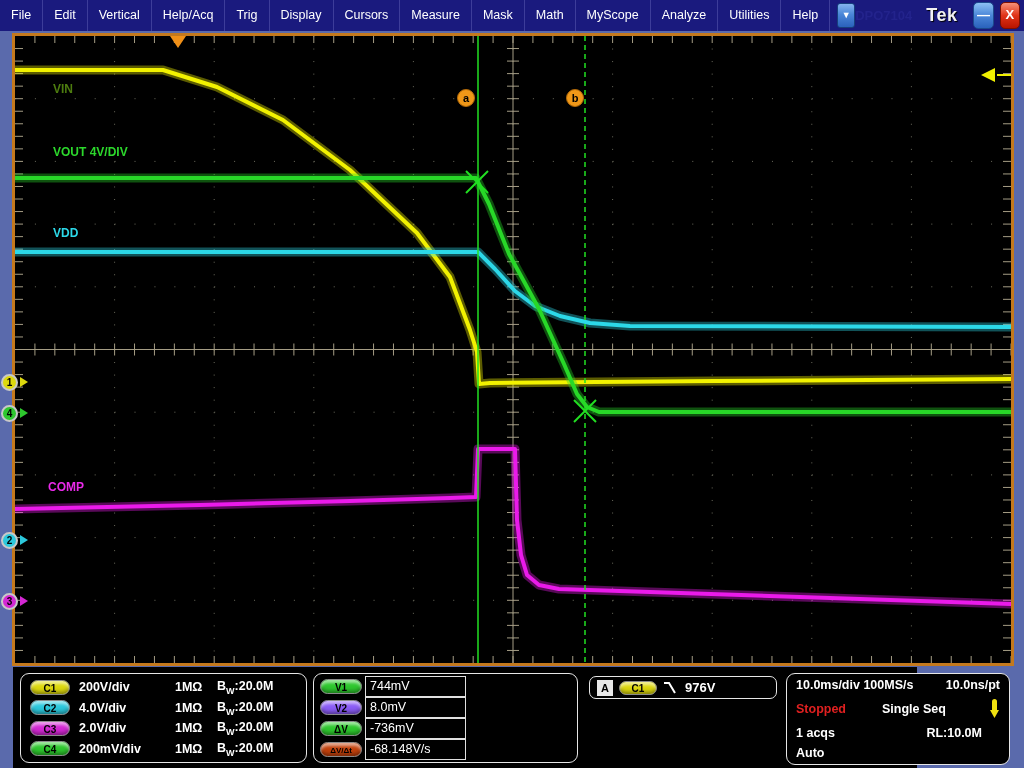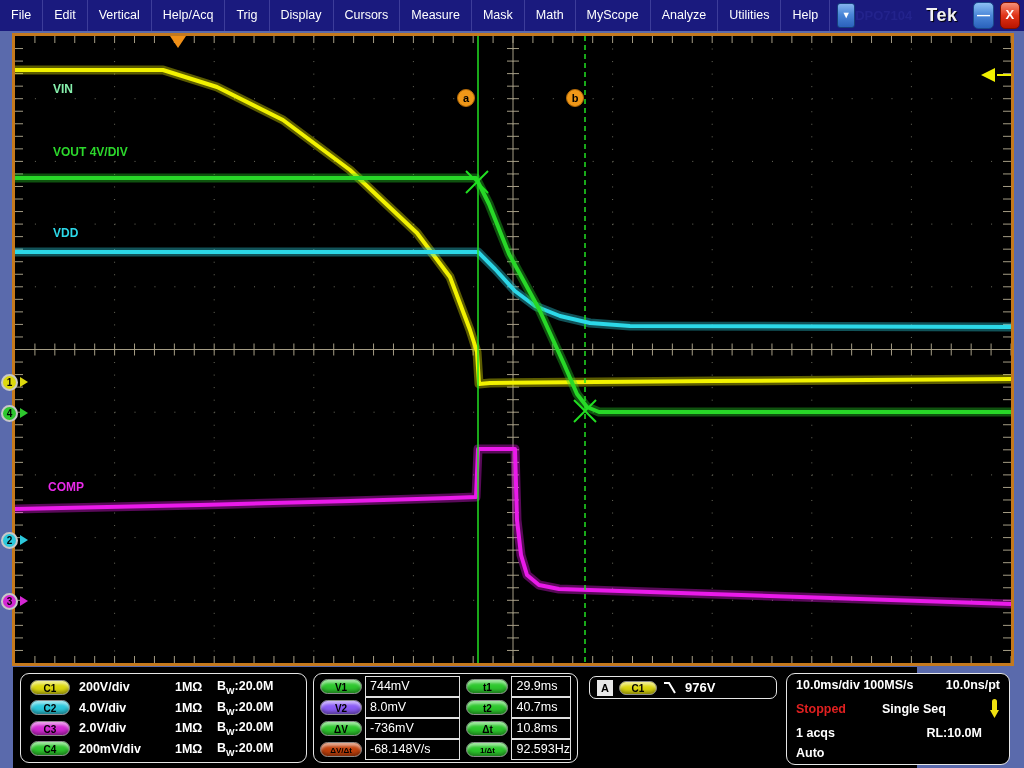--- a/index.html
+++ b/index.html
@@ -432,21 +432,21 @@
         <line x1="559" y1="386" x2="581" y2="364" stroke="#22e022" stroke-width="2"></line>
         <circle cx="451" cy="62" r="8.5" fill="#f09818" stroke="#b06808" stroke-width="1"></circle>
         <text x="451" y="66" text-anchor="middle" font-size="11" font-weight="bold" fill="#000" font-family="&quot;Liberation Sans&quot;,sans-serif">a</text>
         <circle cx="560" cy="62" r="8.5" fill="#f09818" stroke="#b06808" stroke-width="1"></circle>
         <text x="560" y="66" text-anchor="middle" font-size="11" font-weight="bold" fill="#000" font-family="&quot;Liberation Sans&quot;,sans-serif">b</text>
         <polygon points="155,0 171,0 163,12" fill="#f09018"></polygon>
         <line x1="982" y1="39" x2="996" y2="39" stroke="#f0f000" stroke-width="2"></line>
         <polygon points="966,39 980,32 980,46" fill="#f0f000"></polygon>
       </svg>
     <div id="plot-labels">
-        <span class="trace-label" style="color: #86efac; left: 38px; top: 46px;">VIN</span>
+        <span class="trace-label" style="color: #4d7c0f; left: 38px; top: 46px;">VIN</span>
         <span class="trace-label" style="color: rgb(44, 216, 44); left: 38px; top: 109px;">VOUT 4V/DIV</span>
         <span class="trace-label" style="color: rgb(44, 216, 232); left: 38px; top: 190px;">VDD</span>
         <span class="trace-label" style="color: rgb(234, 42, 234); left: 33px; top: 444px;">COMP</span>
       </div>
   </div>
 
   <div class="bottom">
 
     <div class="panel" id="panel-ch">
         <div class="ch-row">
@@ -487,38 +487,20 @@
           </div>
           <div class="cur-row">
             <span class="pill" style="background: rgb(46, 200, 46); width: 42px;">ΔV</span>
             <span class="cur-box">-736mV</span>
           </div>
           <div class="cur-row">
             <span class="pill" style="background: #c2410c; font-size: 8px; width: 42px;">ΔV/Δt</span>
             <span class="cur-box">-68.148V/s</span>
           </div>
         </div>
-      <div class="cur-col right" id="cur-right">
-          <div class="cur-row">
-            <span class="pill" style="background: rgb(46, 200, 46); width: 42px;">t1</span>
-            <span class="cur-box">29.9ms</span>
-          </div>
-          <div class="cur-row">
-            <span class="pill" style="background: rgb(46, 200, 46); width: 42px;">t2</span>
-            <span class="cur-box">40.7ms</span>
-          </div>
-          <div class="cur-row">
-            <span class="pill" style="background: rgb(46, 200, 46); width: 42px;">Δt</span>
-            <span class="cur-box">10.8ms</span>
-          </div>
-          <div class="cur-row">
-            <span class="pill" style="background: rgb(46, 200, 46); font-size: 8px; width: 42px;">1/Δt</span>
-            <span class="cur-box">92.593Hz</span>
-          </div>
-        </div>
     </div>
 
     <div class="panel" id="panel-trig">
       <span class="trig-slot">A</span>
       <span class="pill" id="trig-src" style="width: 38px; height: 14px; line-height: 14px; background: rgb(221, 216, 14);">C1</span>
       <svg width="16" height="15">
         <polyline points="1,3 6,3 12,13" fill="none" stroke="#fff" stroke-width="2"></polyline>
       </svg>
       <span class="trig-level">976V</span>
     </div>

